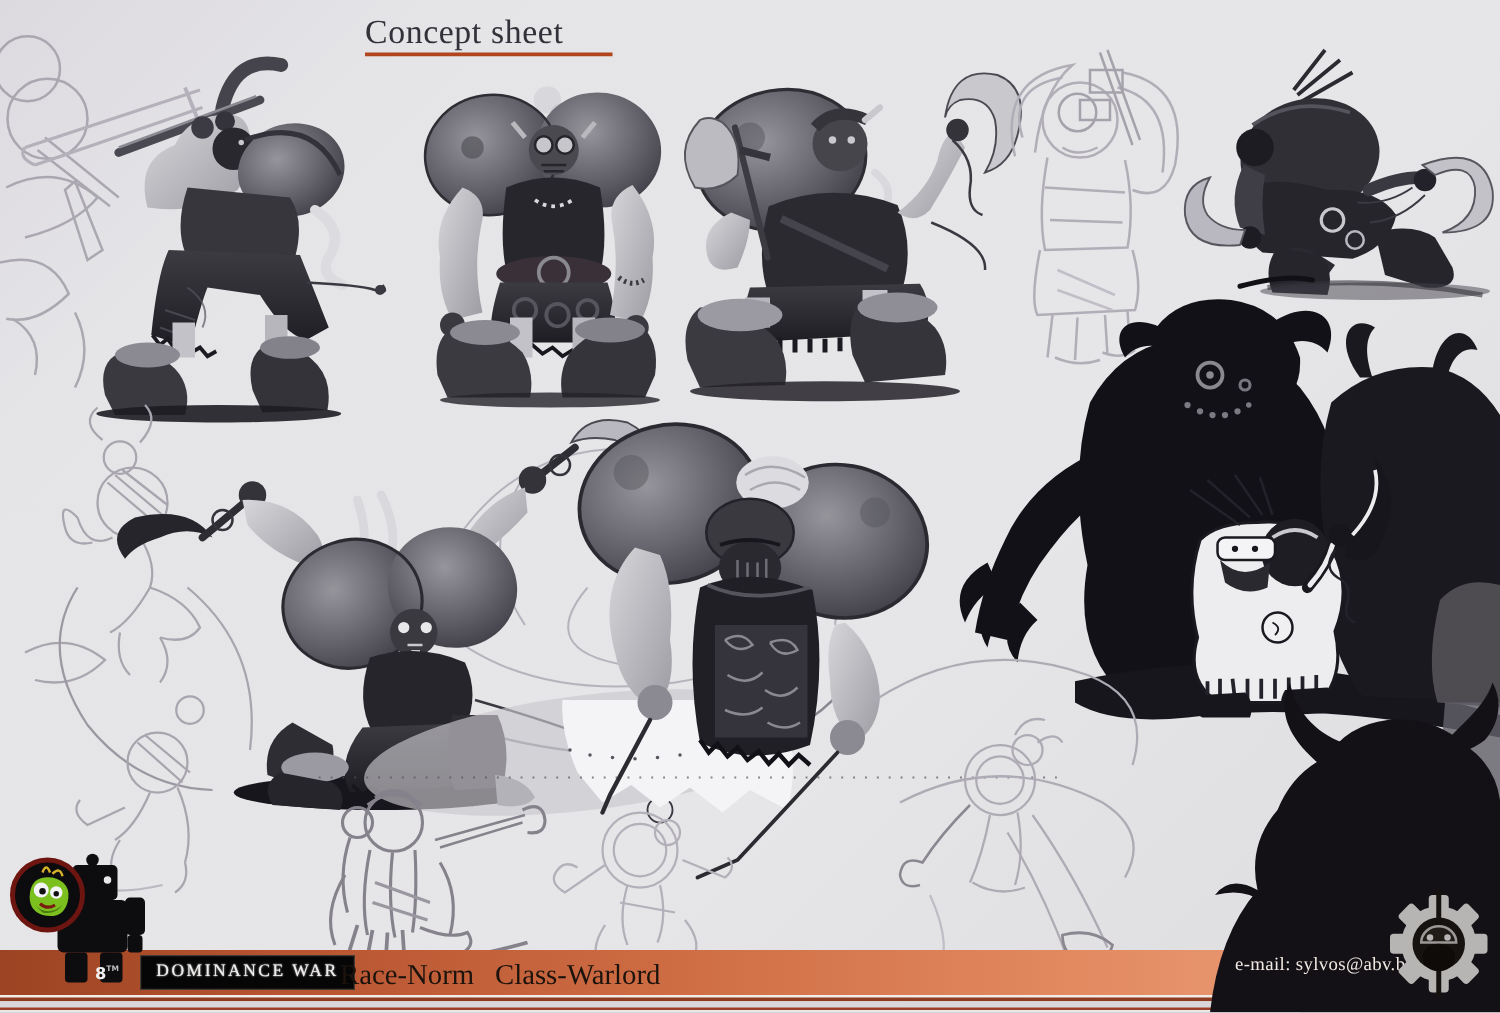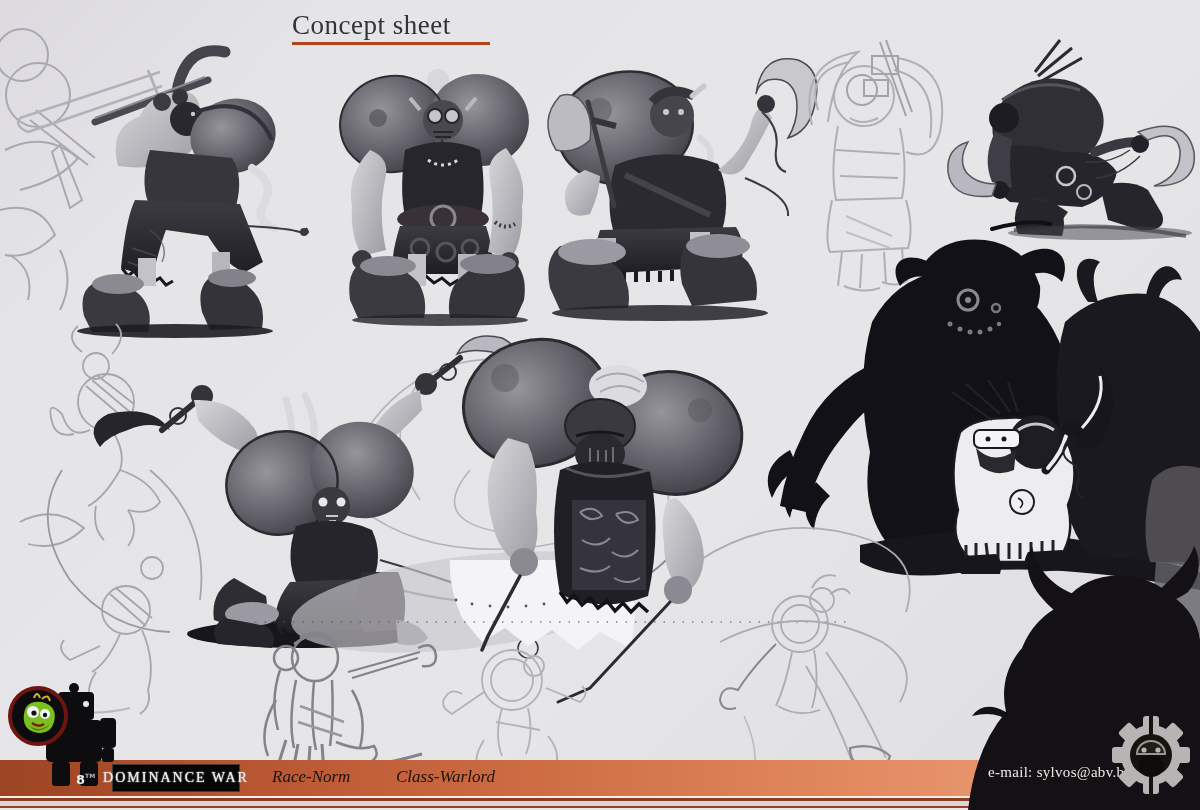--- a/index.html
+++ b/index.html
@@ -10,25 +10,25 @@
   .abs{position:absolute;}
   
   #page-title{left:292px;top:10px;font-size:27px;color:#33323a;letter-spacing:.5px;z-index:20;}
   #title-underline{left:292px;top:42px;width:198px;height:3px;background:#b0451e;z-index:20;}
   
   #artwork{left:0;top:0;z-index:5;}
   #fg-art{left:0;top:0;z-index:26;}
   
   #banner-bar{left:0;top:760px;width:1200px;height:36px;z-index:22;
     background:linear-gradient(90deg,#9c4423 0%,#b65330 18%,#ce6d44 45%,#e38a61 72%,#eda683 100%);}
-  #dw-logo-box{left:112px;top:4px;width:128px;height:28px;background:#070607;
+  #dw-logo-box{left:112px;top:4px;width:172px;height:28px;background:#070607;
     border:1px solid #433a33;display:flex;align-items:center;justify-content:center;}
   #dw-logo-text{font-size:14px;color:#efedec;letter-spacing:2px;white-space:nowrap;
     text-shadow:0 0 2px #888,0 0 1px #fff;}
-  .banner-label{top:7px;font-size:17px;color:#1c130d;font-style:italic;}
+  .banner-label{top:7px;font-size:23px;color:#1c130d;}
   #race-label{left:272px;}
   #class-label{left:352px;margin-left:44px;}
   #email-label{left:988px;top:764px;font-size:15px;color:#f2e9e3;z-index:30;letter-spacing:.3px;}
   .stripe{left:0;width:1200px;z-index:22;}
   #stripe-1{top:796px;height:2px;background:#f3ede7;}
   #stripe-2{top:798px;height:3px;background:#8f3d22;}
   #stripe-3{top:801px;height:5px;background:#d9d7da;}
   #stripe-4{top:806px;height:2px;background:#9c4126;}
   #stripe-5{top:808px;height:2px;background:#e9e7ea;}
   

